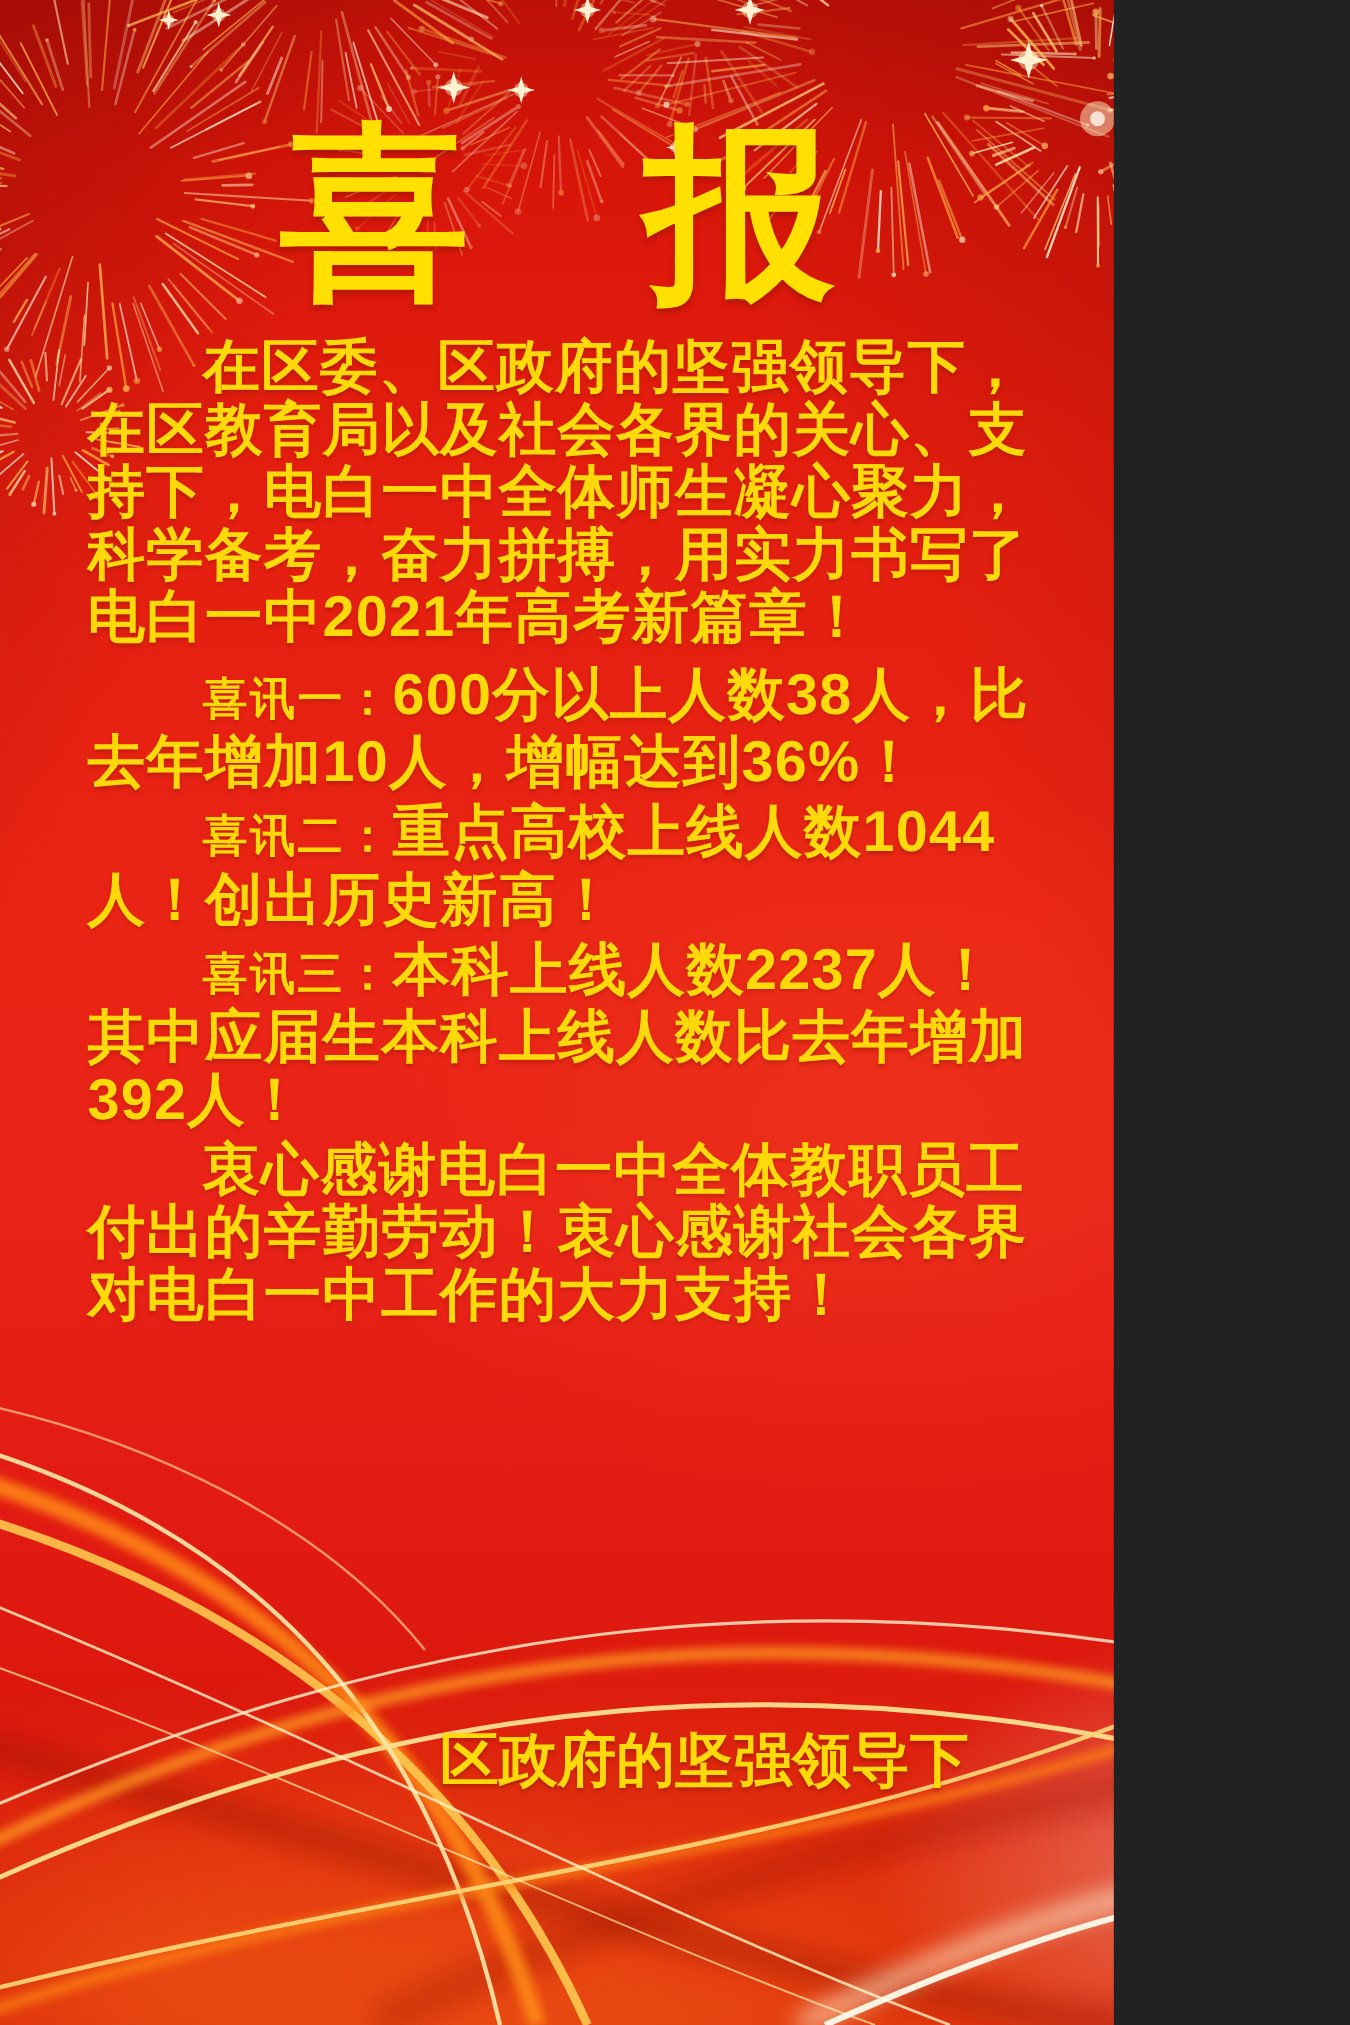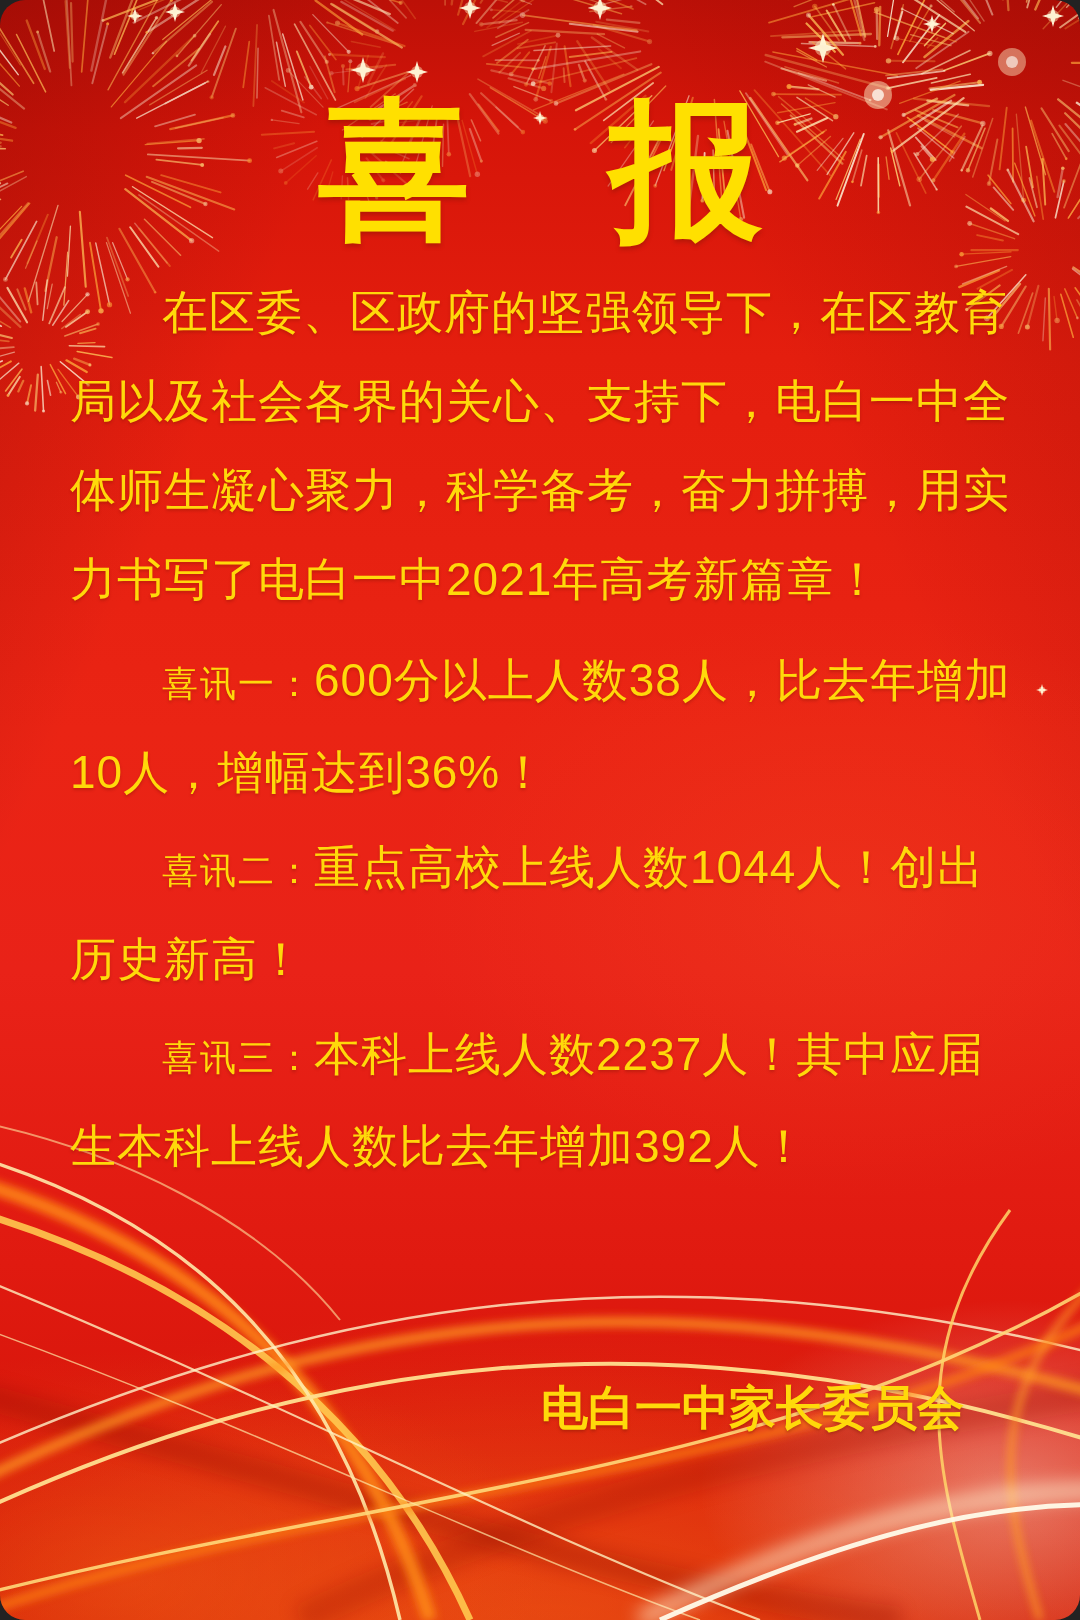--- a/index.html
+++ b/index.html
@@ -1,42 +1,41 @@
 <!DOCTYPE html>
 <html><head>
 <meta charset="utf-8">
 <style>
   html,body{margin:0;padding:0;background:#222;}
   .poster{
     position:relative;
-    width:1080px;height:1620px;
+    width:891px;height:1620px;
     overflow:hidden;
     font-family:"Liberation Sans","DejaVu Sans",sans-serif;
     background:
       radial-gradient(ellipse 620px 420px at 78% 56%, rgba(255,120,45,.15), transparent 70%),
       radial-gradient(ellipse 900px 460px at 50% 104%, rgba(255,120,30,.38), transparent 72%),
       linear-gradient(115deg, rgba(130,8,4,.40), transparent 22%),
       linear-gradient(245deg, rgba(130,8,4,.30), transparent 25%),
       linear-gradient(180deg,#bc1007 0%,#d61509 8%,#e41e0e 22%,#ea2414 45%,#e92218 60%,#e01a10 78%,#cf1205 100%);
-    border-radius: 25px;
   }
   .fx{position:absolute;left:0;top:0;z-index:1;pointer-events:none;}
   .streaks{position:absolute;left:0;bottom:0;z-index:1;pointer-events:none;}
   .title{
     position:absolute;z-index:3;top:70px;left:0;right:0;
     text-align:center;
     font-size:152px;font-weight:900;color:#ffe000;
     letter-spacing:140px;text-indent:140px;
     text-shadow:0 3px 4px rgba(110,20,0,.35);
     white-space:nowrap;
   }
   .content{position:absolute;z-index:3;left:70px;right:64px;top:268px;}
   .content p{
     margin:0;
-    font-size:46px;line-height:89px;font-weight:normal;
+    font-size:46px;line-height:50px;font-weight:bold;
     color:#ffd90a;text-indent:2em;letter-spacing:1px;
     text-shadow:0 2px 3px rgba(110,20,0,.30);
   }
   .intro{margin-bottom:12px !important;}
   .news{margin-bottom:6px !important;}
   .news .label{font-size:36px;letter-spacing:2px;}
   .thanks{margin-top:4px !important;}
   .signature{
     position:absolute;z-index:3;top:1378px;right:116px;
     text-align:center;
@@ -972,18 +971,19 @@
 
   <div class="title">喜报</div>
 
   <div class="content">
     <p class="intro">在区委、区政府的坚强领导下，在区教育局以及社会各界的关心、支持下，电白一中全体师生凝心聚力，科学备考，奋力拼搏，用实力书写了电白一中2021年高考新篇章！</p>
 
     <p class="news"><span class="label">喜讯一：</span><span>600分以上人数38人，比去年增加10人，增幅达到36%！</span></p>
     <p class="news"><span class="label">喜讯二：</span><span>重点高校上线人数1044人！创出历史新高！</span></p>
     <p class="news"><span class="label">喜讯三：</span><span>本科上线人数2237人！其中应届生本科上线人数比去年增加392人！</span></p>
 
+    <p class="thanks">衷心感谢电白一中全体教职员工付出的辛勤劳动！衷心感谢社会各界对电白一中工作的大力支持！</p>
   </div>
 
   <div class="signature">
-    <div>电白一中家长委员会</div>
+    <div>区政府的坚强领导下</div>
   </div>
 </div>
 
 </body></html>

